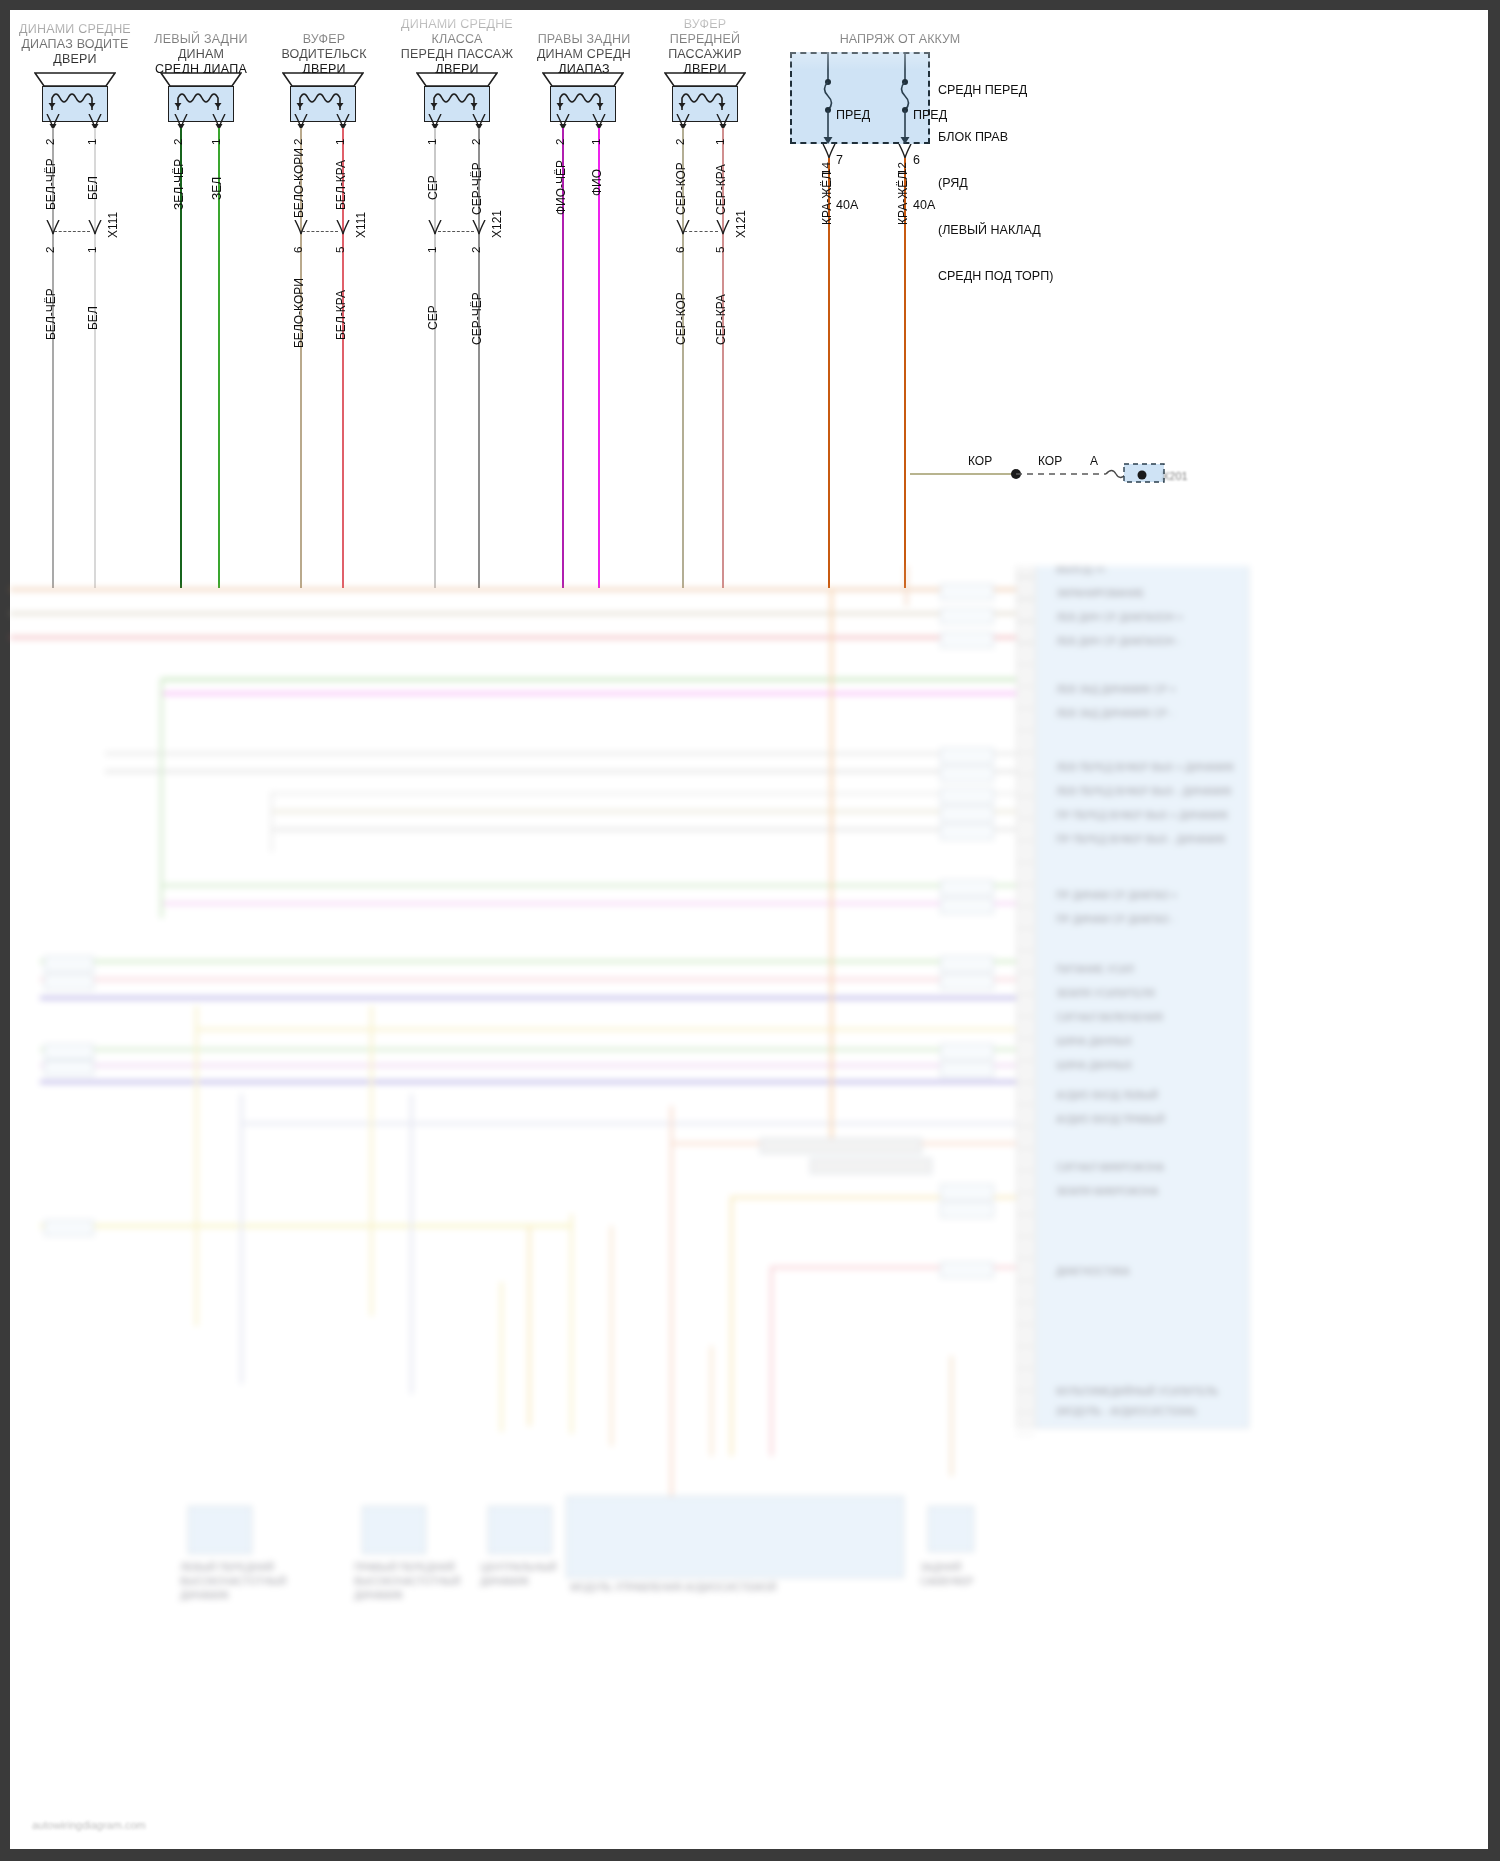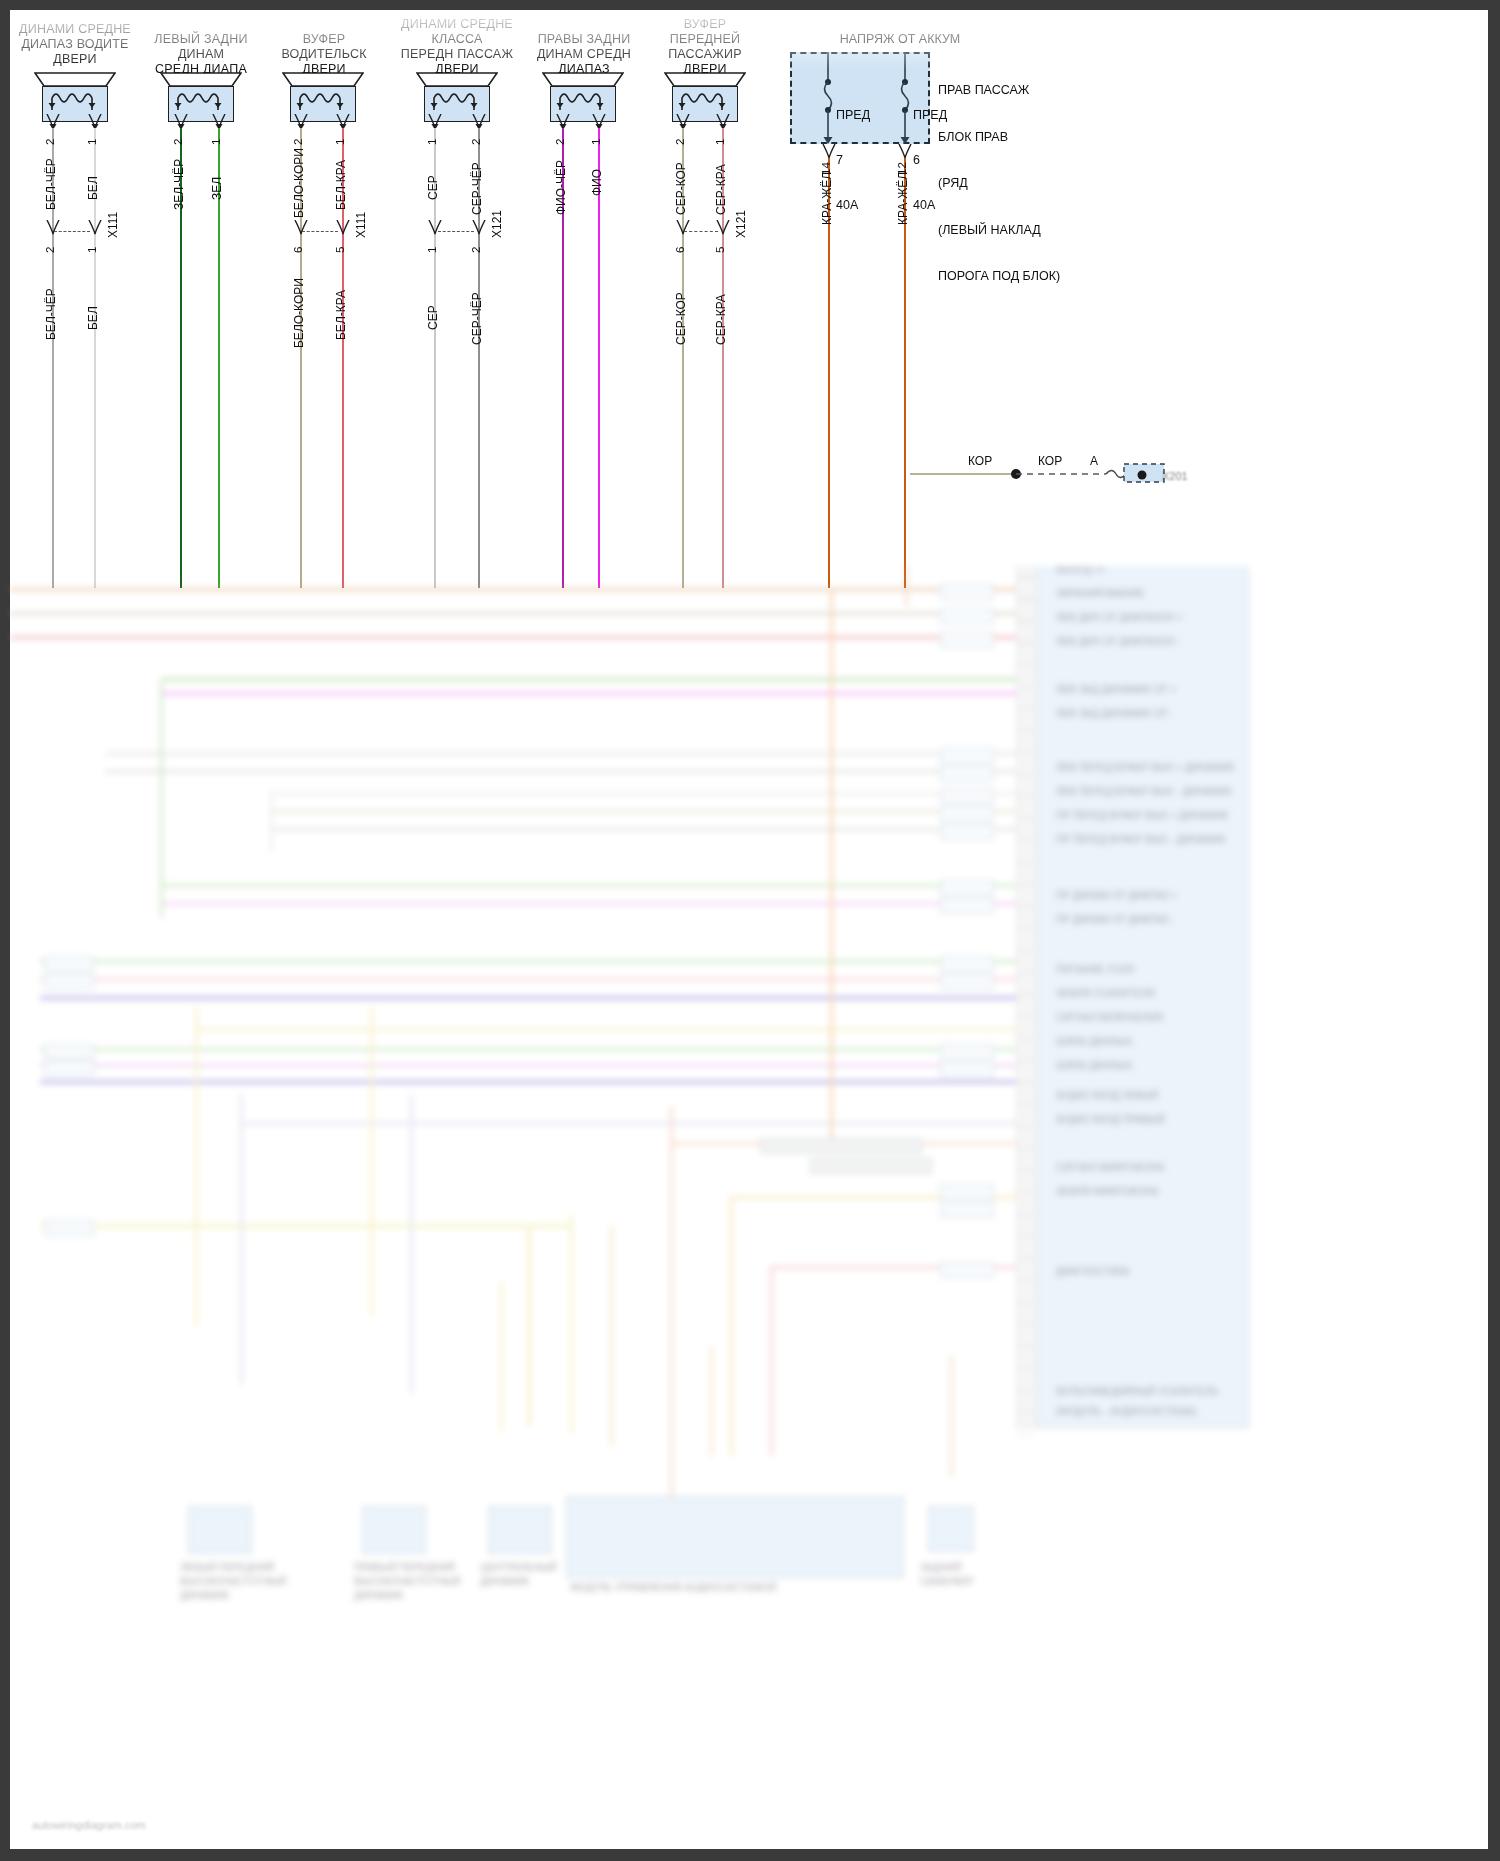--- a/index.html
+++ b/index.html
@@ -194,25 +194,25 @@
       <line x1="12" y1="58" x2="12" y2="86" stroke="#2b3f4e" stroke-width="1.6"></line>
       <path d="M12,92 l-4.5,-7 h9 z" fill="#2b3f4e"></path>
     </svg>
     <div class="fuselabel" style="left:903px;top:68px;">
       <div>ПРЕД</div>
       <div>6</div>
       <div>40А</div>
     </div>
 
     <div class="sideblock" style="left:928px;top:42px;">
-      <div>ПРАВ ПАССАЖ</div>
+      <div>СРЕДН ПЕРЕД</div>
       <div>БЛОК ПРАВ</div>
       <div>(РЯД</div>
       <div>(ЛЕВЫЙ НАКЛАД</div>
-      <div>ПОРОГА ПОД БЛОК)</div>
+      <div>СРЕДН ПОД ТОРП)</div>
     </div>
 
     <svg style="position:absolute;left:34px;top:104px;width:18px;height:16px;" viewBox="0 0 18 16">
       <path d="M3,0 q5,10 6,14 q1,-4 6,-14" fill="none" stroke="#1f1f1f" stroke-width="1.4"></path>
       <path d="M9,16 l-3.5,-6 h7 z" fill="#1f1f1f"></path>
     </svg>
     <div class="w" style="left:42px;top:118px;height:460px;background:#a9a9a9;"></div>
     <div class="pn" style="left:34px;top:135px;">2</div>
     <div class="wl" style="left:34px;top:200px;">БЕЛ-ЧЁР</div>
     <svg style="position:absolute;left:34px;top:210px;width:18px;height:16px;" viewBox="0 0 18 16">

